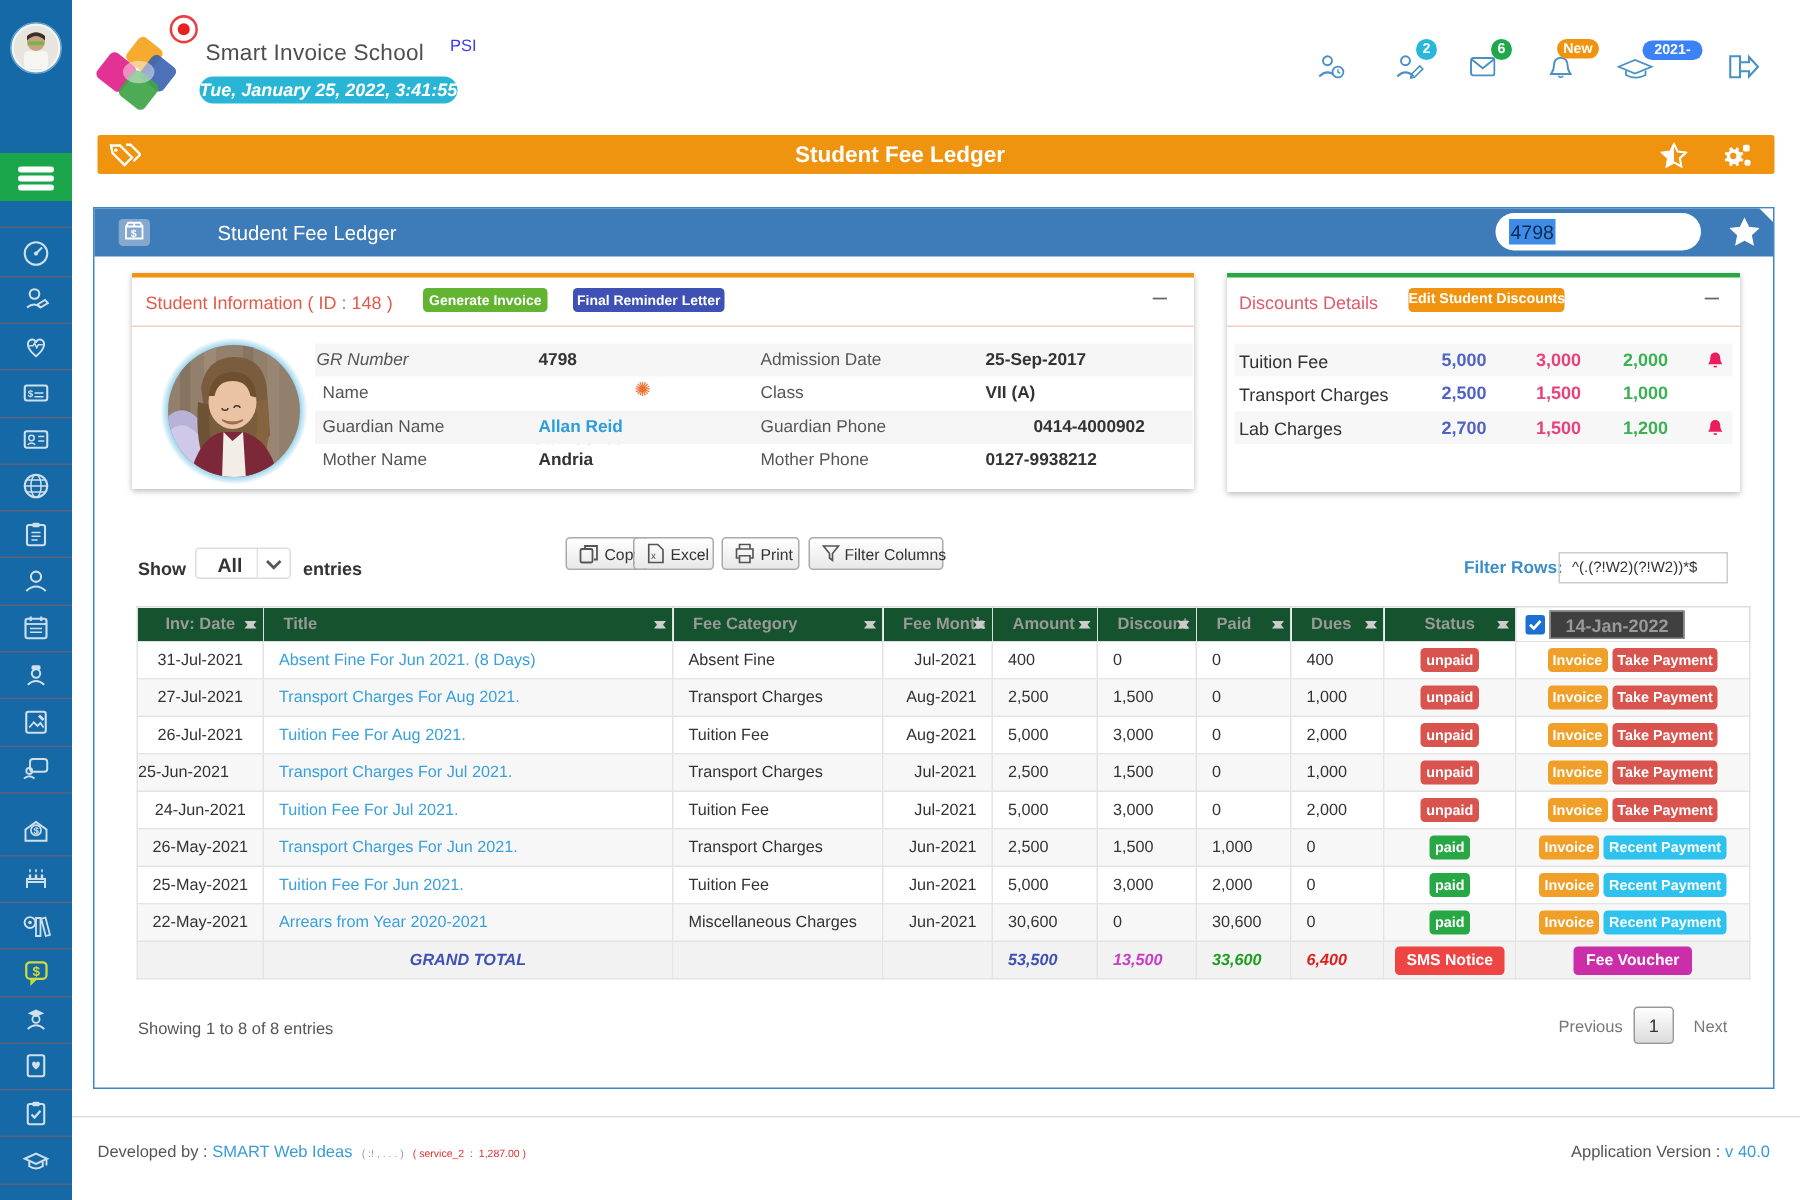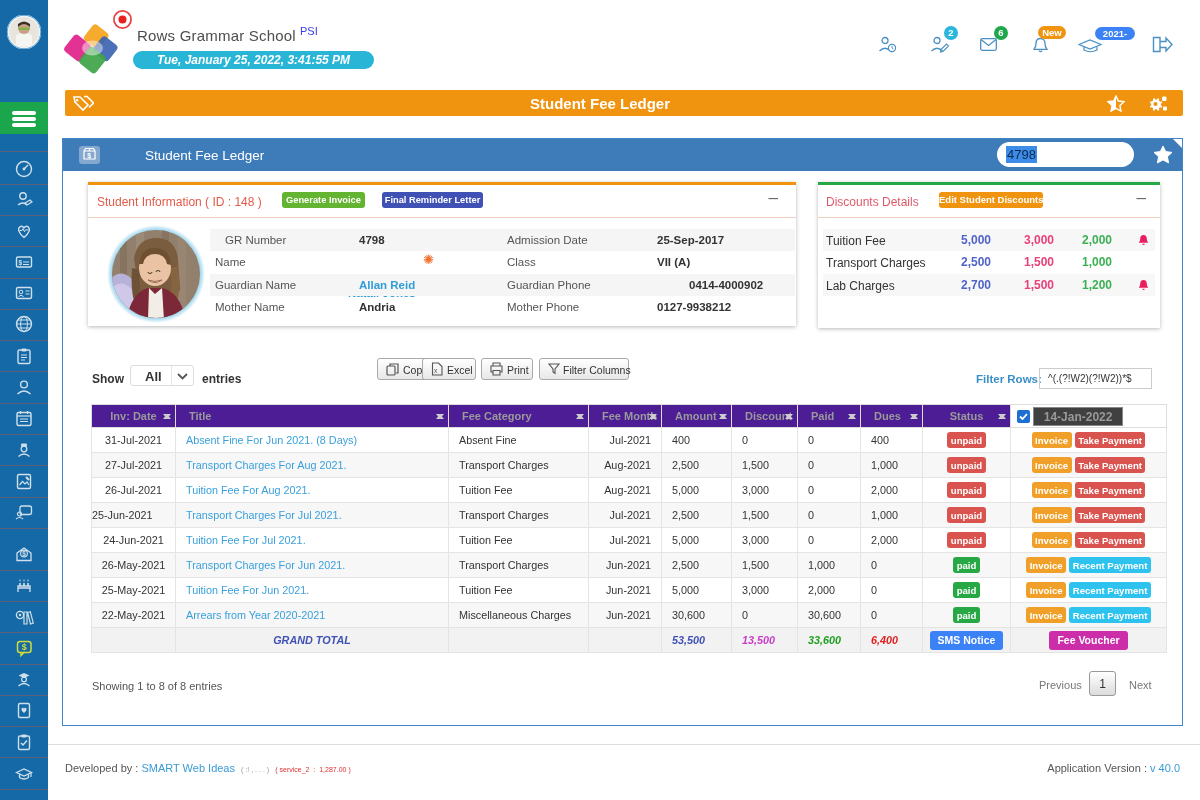--- a/index.html
+++ b/index.html
@@ -7,21 +7,21 @@
 .abs { position:absolute; }
 #sidebar { position:absolute; left:0; top:0; width:48px; height:800px; background:#1569a6; }
 #burger { position:absolute; left:0; top:102px; width:48px; height:32px; background:#1ba64b; z-index:3;}
 #burger div { position:absolute; left:12px; width:24px; height:3.5px; background:#fff; border-radius:2px; }
 .sdiv { position:absolute; left:0; width:48px; height:0; border-top:1px solid rgba(170,90,80,.5); }
 .sic { position:absolute; left:14px; width:20px; height:20px; color:#cfe0ec; }
 .sic svg { width:20px; height:20px; display:block; }
 #header { position:absolute; left:48px; top:0; width:1152px; height:90px; background:#fff; }
 #schoolname { position:absolute; left:89px; top:27px; font-size:15px; color:#4e4e4e; letter-spacing:0.2px; }
 #psi { position:absolute; left:252px; top:25px; font-size:11px; color:#3b3bf0; }
-#datepill { position:absolute; left:85px; top:51px; width:241px; height:18px; background:#29b5d6; border-radius:9px; color:#fff; font-size:12px; font-weight:bold; font-style:italic; text-align:center; line-height:18px; white-space:nowrap; }
+#datepill { position:absolute; left:85px; top:51px; width:172px; height:18px; background:#29b5d6; border-radius:9px; color:#fff; font-size:12px; font-weight:bold; font-style:italic; text-align:center; line-height:18px; white-space:nowrap; }
 .hic { position:absolute; top:36px; }
 .badge { position:absolute; color:#fff; font-weight:bold; font-size:9.5px; text-align:center; line-height:13px; border-radius:7px; height:13px; }
 #obar { position:absolute; left:65px; top:90px; width:1118px; height:26px; background:#f0930e; border-radius:2px; }
 #obar .title { position:absolute; left:0; right:48px; top:5px; text-align:center; color:#fff; font-size:15px; font-weight:bold; }
 #panel { position:absolute; left:62px; top:138px; width:1121px; height:588px; background:#fff; border:1px solid #4086c8; }
 #pbar { position:absolute; left:0; top:0; width:1119px; height:32px; background:#3e7cb9; }
 #pbar .t { position:absolute; left:82px; top:9px; color:#fff; font-size:13.5px; }
 #searchpill { position:absolute; left:934px; top:3px; width:137px; height:25px; background:#fff; border-radius:13px; font-size:13px; line-height:25px; padding-left:9px; color:#222; }
 #searchpill span { background:#3d8de8; color:#0b2a50; padding:1px 1px; }
 .card { position:absolute; background:#fff; box-shadow:0 1px 4px rgba(0,0,0,.28); }
@@ -32,21 +32,21 @@
 .btn { position:absolute; color:#fff; font-size:11px; font-weight:bold; text-align:center; border-radius:3px; white-space:nowrap; }
 .irow { position:absolute; left:122px; width:585px; height:22.4px; font-size:11.5px; color:#555; }
 .irow.g { background:#f5f5f5; }
 .ival { position:absolute; top:5px; }
 .b { font-weight:bold; color:#333; }
 .drow { position:absolute; left:5px; width:332px; height:22px; font-size:12px; color:#333; }
 .drow.g { background:#f7f7f7; }
 .dv { position:absolute; top:4px; font-weight:bold; text-align:right; width:52px; }
 .gbtn { position:absolute; height:22px; border:1px solid #aaa; border-radius:3px; background:linear-gradient(#fff,#e8e8e8); font-size:10.5px; color:#333; white-space:nowrap; }
 #tbl { position:absolute; left:28px; top:265px; width:1075px; border-collapse:collapse; font-size:10.8px; color:#333; table-layout:fixed; }
-#tbl th { background:#4c1d95; color:#9a9a9a; font-size:11px; border:1px solid #ddd; font-weight:bold; height:23px; position:relative; text-align:left; padding-left:13px; white-space:nowrap; overflow:hidden; }
+#tbl th { background:#14532d; color:#9a9a9a; font-size:11px; border:1px solid #ddd; font-weight:bold; height:23px; position:relative; text-align:left; padding-left:13px; white-space:nowrap; overflow:hidden; }
 #tbl td { border:1px solid #e4e4e4; height:25px; padding:0 10px; background:#fff; overflow:hidden; white-space:nowrap; }
 #tbl tr.alt td { background:#f7f7f7; }
 #tbl tr.gt td { background:#f2f2f2; font-style:italic; font-weight:bold; }
 .link { color:#39a0dc; text-decoration:none; }
 .pill { display:inline-block; color:#fff; font-size:9.6px; font-weight:bold; border-radius:3px; padding:2.5px 3.5px; }
 .sort { position:absolute; right:4px; top:5px; width:8px; height:13px; }
 .sort:before { content:""; position:absolute; top:0; left:0; border:4px solid transparent; border-bottom:5px solid #ccc; }
 .sort:after { content:""; position:absolute; bottom:0; left:0; border:4px solid transparent; border-top:5px solid #ccc; }
 #foot { position:absolute; left:48px; top:744px; width:1152px; border-top:1px solid #ddd; }
 .fa { position:absolute; font-size:11px; color:#555; top:17px; }
@@ -236,21 +236,21 @@
       <rect x="4" y="22" width="28" height="28" rx="5" transform="rotate(38 18 36)" fill="#e0218a" opacity="0.92"></rect>
       <rect x="42" y="24" width="26" height="26" rx="5" transform="rotate(38 55 37)" fill="#3a62b0" opacity="0.9"></rect>
       <rect x="24" y="38" width="28" height="28" rx="5" transform="rotate(38 38 52)" fill="#3fa447" opacity="0.92"></rect>
       <ellipse cx="38" cy="36" rx="14" ry="10" fill="#ffffff" opacity="0.45"></ellipse>
     </g>
   </svg>
   <svg class="abs" style="left:64px;top:9px" width="21" height="21" viewBox="0 0 22 22">
     <circle cx="11" cy="11" r="9" fill="#fff" stroke="#e84040" stroke-width="1.8"></circle>
     <circle cx="11" cy="11" r="4.2" fill="#e82020"></circle>
   </svg>
-  <div id="schoolname">Rows Grammar School</div>
+  <div id="schoolname">Smart Invoice School</div>
   <div id="psi">PSI</div>
   <div id="datepill">Tue, January 25, 2022, 3:41:55 PM</div>
 
   <svg class="hic" style="left:830px" width="19" height="17" viewBox="0 0 19 17">
       <circle cx="7" cy="4.5" r="3" fill="none" stroke="#4a90c4" stroke-width="1.3"></circle>
       <path d="M1.5 15 q5.5 -5.5 11 0" fill="none" stroke="#4a90c4" stroke-width="1.3"></path>
       <circle cx="14" cy="12" r="3.6" fill="#fff" stroke="#4a90c4" stroke-width="1.2"></circle>
       <path d="M14 10.2 v1.8 l1.4 0.9" fill="none" stroke="#4a90c4" stroke-width="1"></path>
     </svg>
   <svg class="hic" style="left:882px" width="20" height="17" viewBox="0 0 20 17">
@@ -347,21 +347,21 @@
         <path d="M72 42 q4 28 -4 44 l-8 -2 q8 -16 4 -40 z" fill="#86643f"></path>
         <ellipse cx="49" cy="44" rx="16" ry="18" fill="#e9c3a3"></ellipse>
         <path d="M33 40 q2 -16 16 -16 q15 0 16 17 l-4 -1 q-2 -10 -12 -10 q-10 0 -12 10 z" fill="#6e5030"></path>
         <path d="M42 48 a2 1.5 0 0 0 4 0 M54 48 a2 1.5 0 0 0 -4 0" stroke="#4a3a2a" stroke-width="1" fill="none"></path>
         <path d="M42 56 q7 5 14 0 q-7 3 -14 0" fill="#fff" stroke="#9a6a52" stroke-width="1"></path>
         <path d="M20 96 q6 -28 22 -32 l14 0 q18 4 24 32 z" fill="#7c2838"></path>
         <path d="M43 64 l6 6 l7 -6 l2 32 l-16 0 z" fill="#f2ede6"></path>
       </g>
     </svg>
     <div class="irow g" style="top:44px;">
-        <span class="ival" style="left:15px;">GR Number</span>
+        <span class="ival" style="left:1px;font-style:italic;">GR Number</span>
         <span class="ival b" style="left:149px;">4798</span>
         <span class="ival" style="left:297px;">Admission Date</span>
         <span class="ival b" style="left:447px;">25-Sep-2017</span>
       </div>
     <div class="irow" style="top:66.4px;">
         <span class="ival" style="left:5px;">Name</span>
         <span class="ival b" style="left:138px;color:#2e9dd8;margin-top:31px;">Natali Jones</span>
         <span class="ival" style="left:213px;top:1px;color:#f07030;font-size:13px;">✺</span>
         <span class="ival" style="left:297px;">Class</span>
         <span class="ival b" style="left:447px;">VII (A)</span>
@@ -579,21 +579,21 @@
    </tr>
    <tr class="gt">
     <td></td>
     <td style="text-align:center;color:#3f51b5;">GRAND TOTAL</td>
     <td></td>
           <td></td>
     <td style="color:#3f51b5;">53,500</td>
     <td style="color:#c73ec7;">13,500</td>
     <td style="color:#1e9e1e;">33,600</td>
     <td style="color:#e02020;">6,400</td>
-    <td style="text-align:center;padding:0;"><span class="pill" style="background:#3b82f6;font-style:normal;padding:3.5px 8px;font-size:10.5px;">SMS Notice</span></td>
+    <td style="text-align:center;padding:0;"><span class="pill" style="background:#ef4444;font-style:normal;padding:3.5px 8px;font-size:10.5px;">SMS Notice</span></td>
     <td style="text-align:center;padding:0;"><span class="pill" style="background:#cc2eaa;font-style:normal;padding:3.5px 8px;font-size:10.5px;">Fee Voucher</span></td>
    </tr>
   </tbody>
     </table>
   <div class="abs" style="left:29px;top:541px;font-size:11px;color:#555;">Showing 1 to 8 of 8 entries</div>
   <div class="abs" style="left:976px;top:540px;font-size:11px;color:#777;">Previous</div>
   <div class="abs" style="left:1026px;top:532px;width:27px;height:25px;border:1px solid #999;border-radius:3px;background:linear-gradient(#fff,#dcdcdc);text-align:center;line-height:25px;font-size:12px;color:#333;">1</div>
   <div class="abs" style="left:1066px;top:540px;font-size:11px;color:#777;">Next</div>
 </div>
 <div id="foot">

